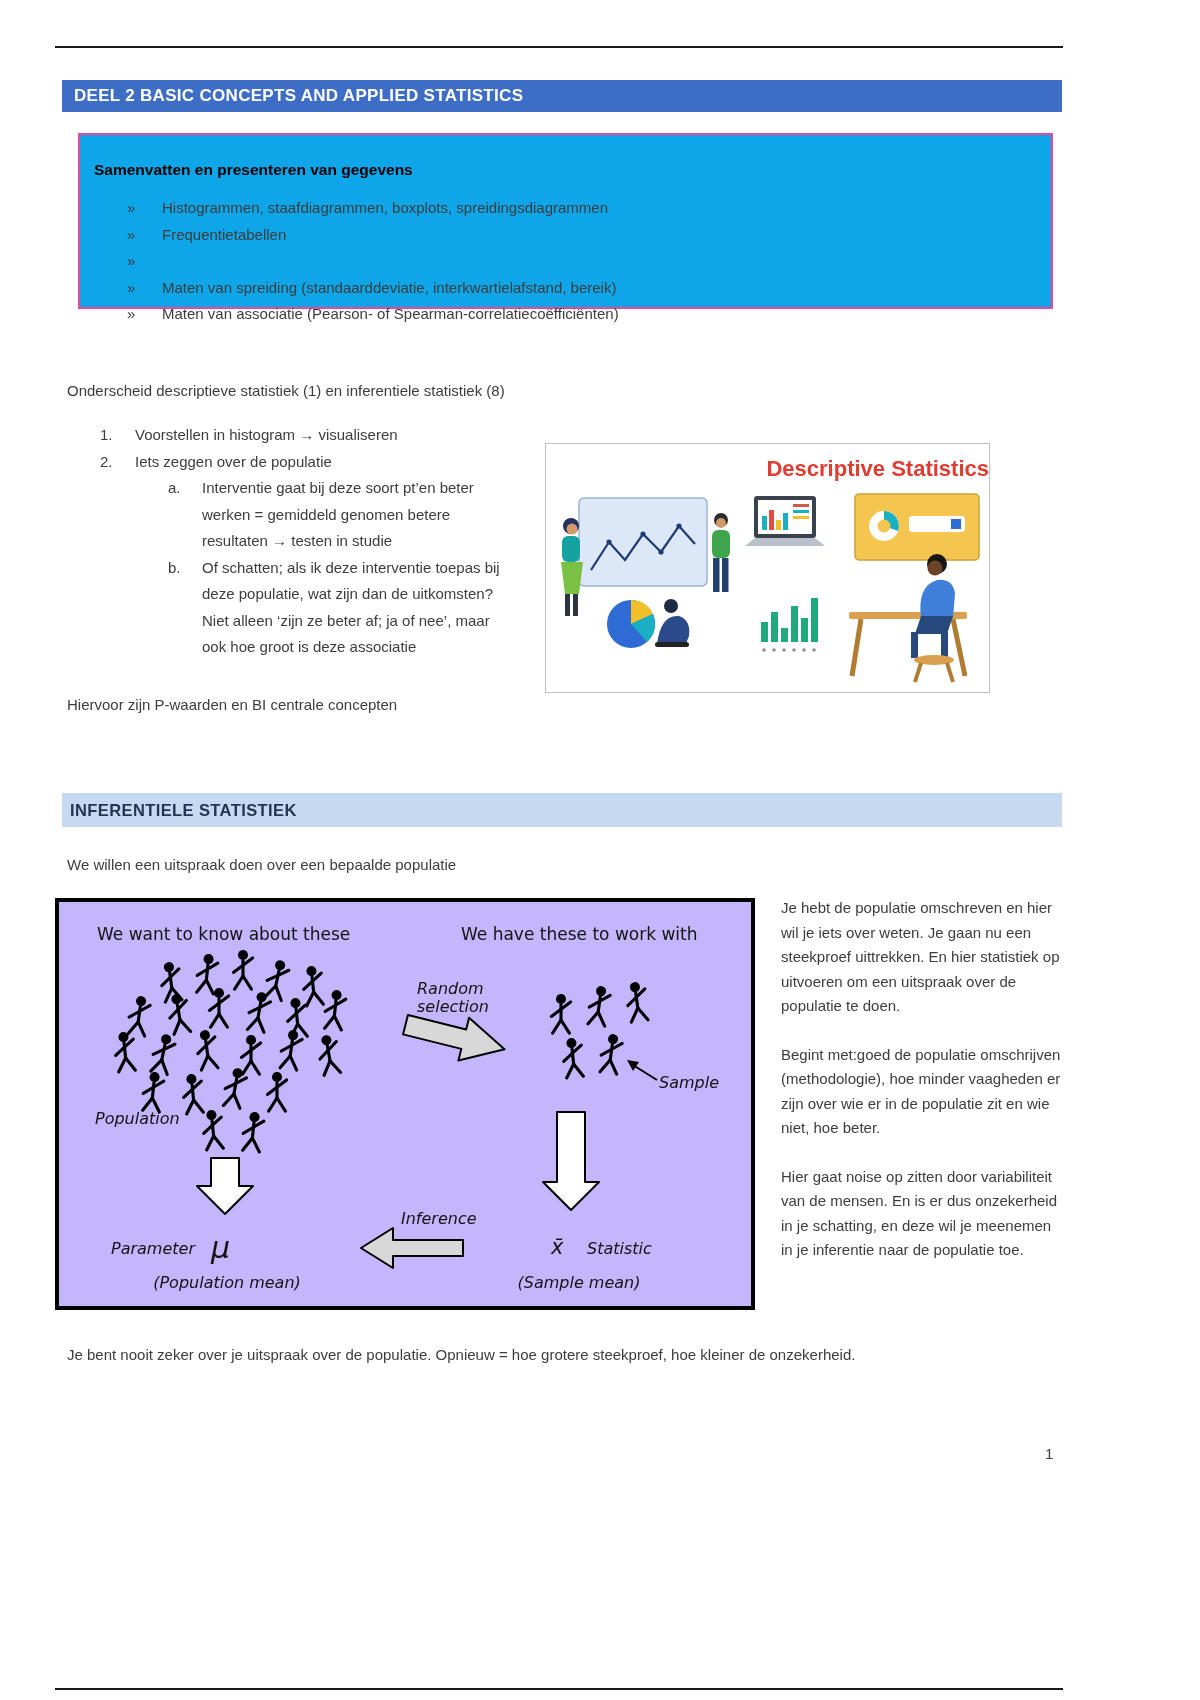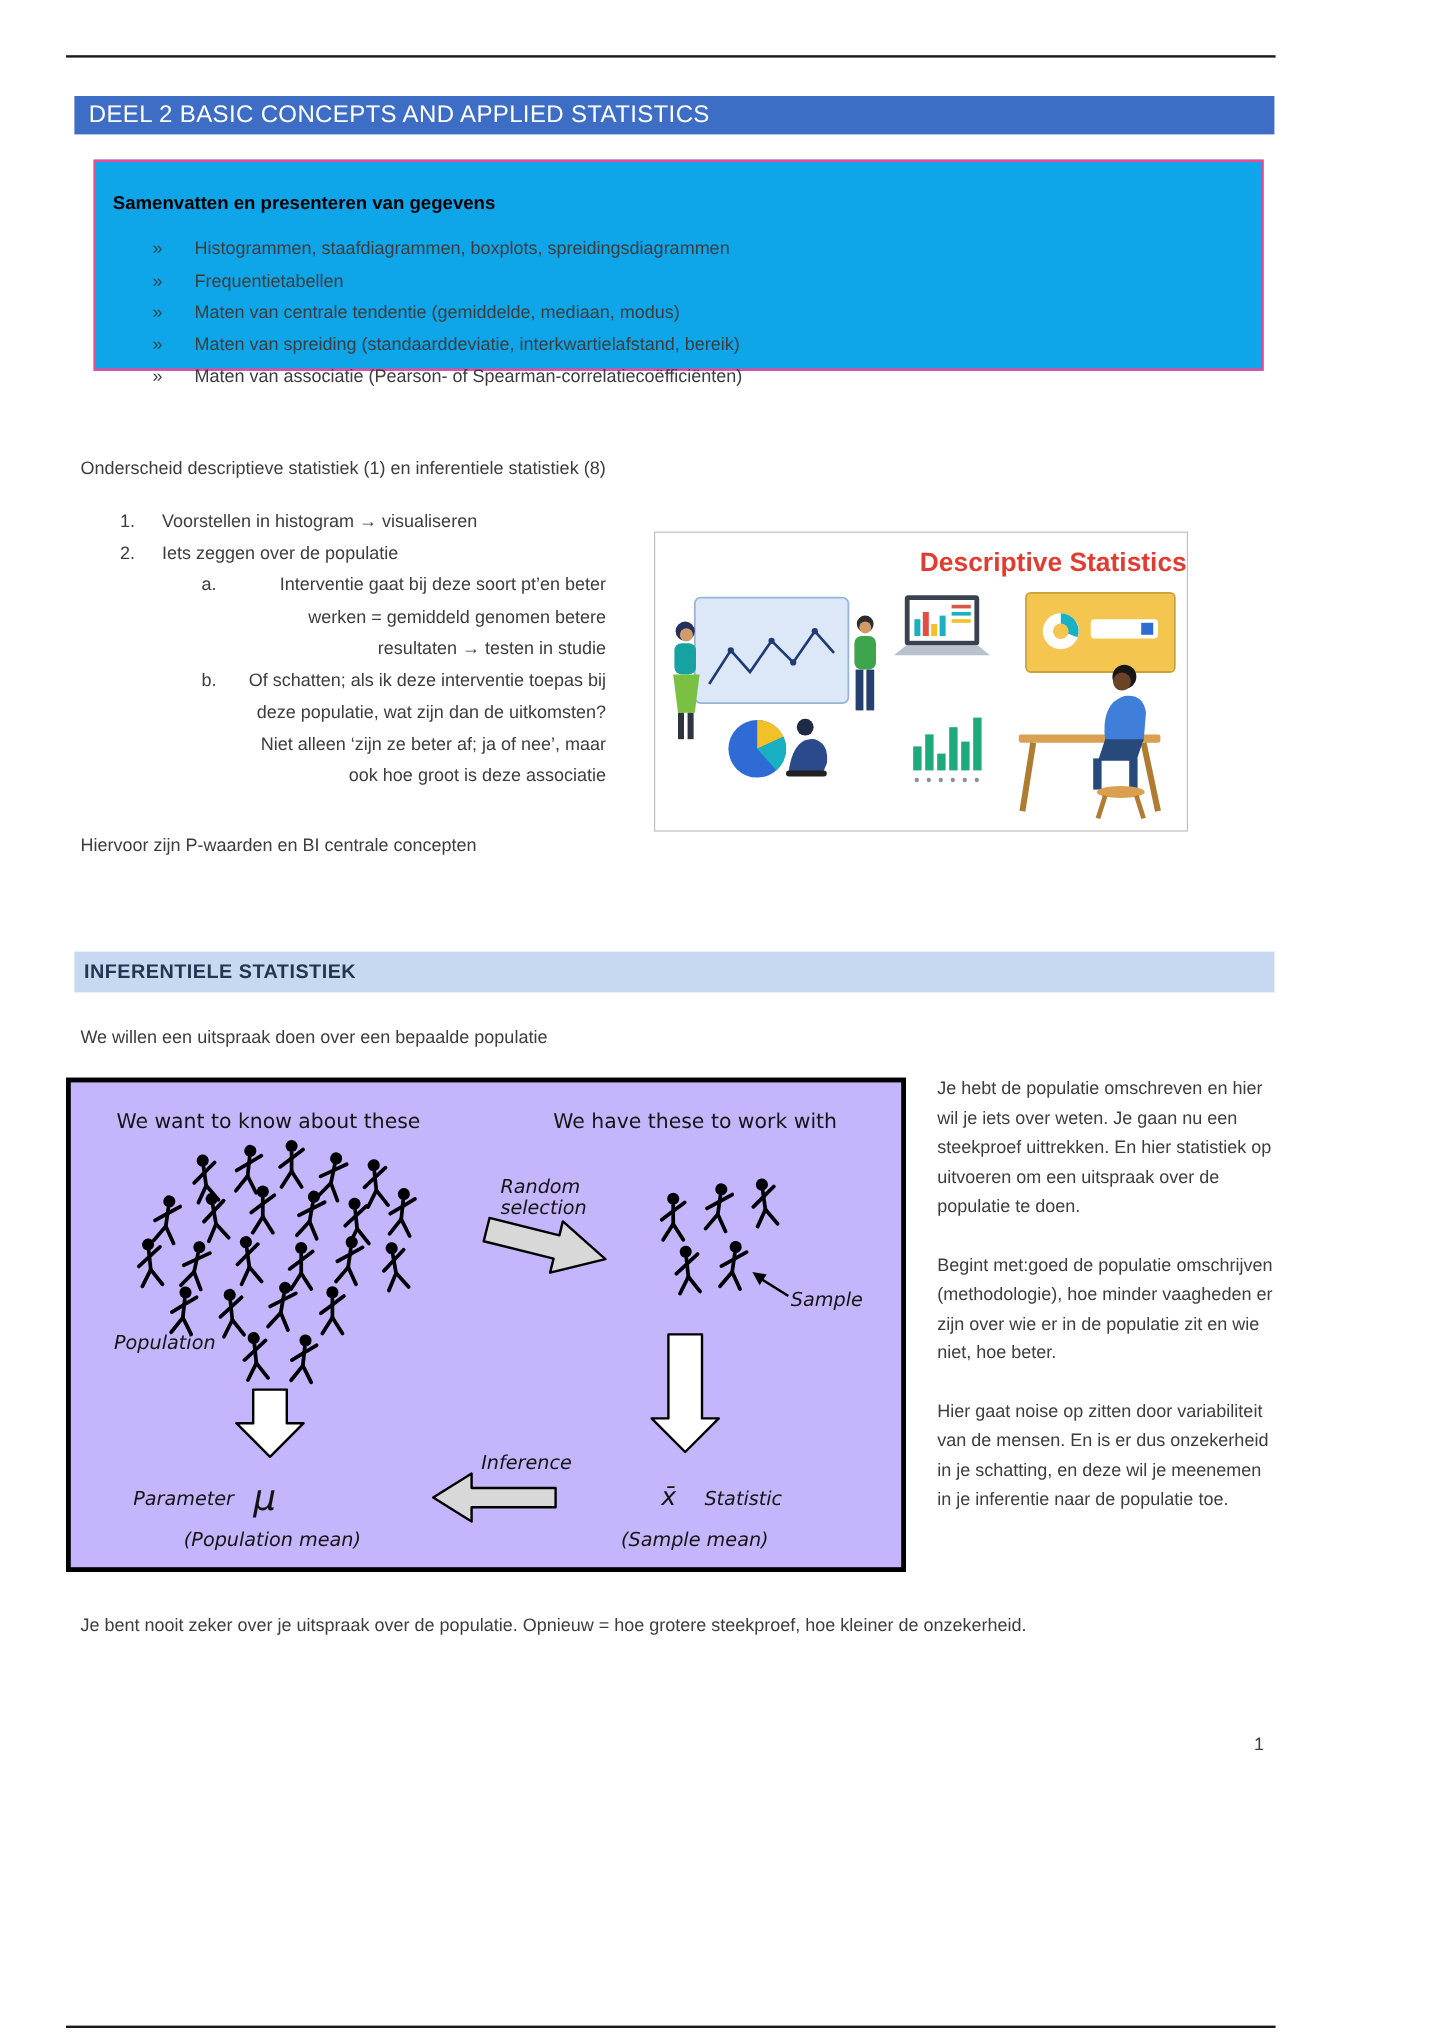--- a/index.html
+++ b/index.html
@@ -9,41 +9,41 @@
     width:1200px; height:1700px; position:relative;
     font-family:"Liberation Sans","DejaVu Sans",sans-serif;
     color:#3d3d3d; font-size:15px;
   }
   .rule { position:absolute; left:55px; width:1008px; height:2px; background:#1a1a1a; }
   .rule-top { top:46px; }
   .rule-bottom { top:1688px; }
 
   .header-bar {
     position:absolute; top:80px; left:62px; width:1000px; height:32px;
-    background:#3d6dc5; color:#ffffff; font-weight:normal; font-size:20px;
+    background:#3d6dc5; color:#ffffff; font-weight:bold; font-size:17px;
     line-height:32px; padding-left:12px; letter-spacing:.3px;
   }
 
   .summary-box {
     position:absolute; top:133px; left:78px; width:975px; height:176px;
     border:2px solid #ec4899; background:#0ea5e9; padding:26px 20px 0 14px;
   }
   .summary-title { font-weight:bold; color:#000; font-size:15.5px; }
   .summary-list { margin-top:16px; }
   .summary-item { display:flex; line-height:26.5px; }
   .summary-item .bullet { margin-left:33px; width:35px; }
 
   .intro-par { position:absolute; top:382px; left:67px; }
 
   .numbered-list { position:absolute; top:421px; left:100px; width:430px; }
   .nl-row { display:flex; line-height:27px; }
   .nl-num { width:35px; }
   .nl-sub { display:flex; margin-left:68px; line-height:26.5px; }
   .nl-letter { width:34px; }
-  .nl-subtext { width:303px;text-align:right; }
+  .nl-subtext { width:303px; }
 
   .illustration-box {
     position:absolute; top:443px; left:545px; width:445px; height:250px;
     border:1px solid #c0c0c0; background:#fff; overflow:hidden;
   }
   .illus-title { text-align:right; color:#e03c31; font-weight:bold; font-size:22px; margin-top:12px; }
   .illus-svg { display:block; margin:4px auto 0; }
 
   .p-note { position:absolute; top:696px; left:67px; }
 
@@ -86,21 +86,20 @@
     <div class="summary-item">
       <span class="bullet">»</span>
       <span>Histogrammen, staafdiagrammen, boxplots, spreidingsdiagrammen</span>
     </div>
     <div class="summary-item">
       <span class="bullet">»</span>
       <span>Frequentietabellen</span>
     </div>
     <div class="summary-item">
       <span class="bullet">»</span>
-      <span>Maten van centrale tendentie (gemiddelde, mediaan, modus)</span>
     </div>
     <div class="summary-item">
       <span class="bullet">»</span>
       <span>Maten van spreiding (standaarddeviatie, interkwartielafstand, bereik)</span>
     </div>
     <div class="summary-item">
       <span class="bullet">»</span>
       <span>Maten van associatie (Pearson- of Spearman-correlatiecoëfficiënten)</span>
     </div>
   </div>

